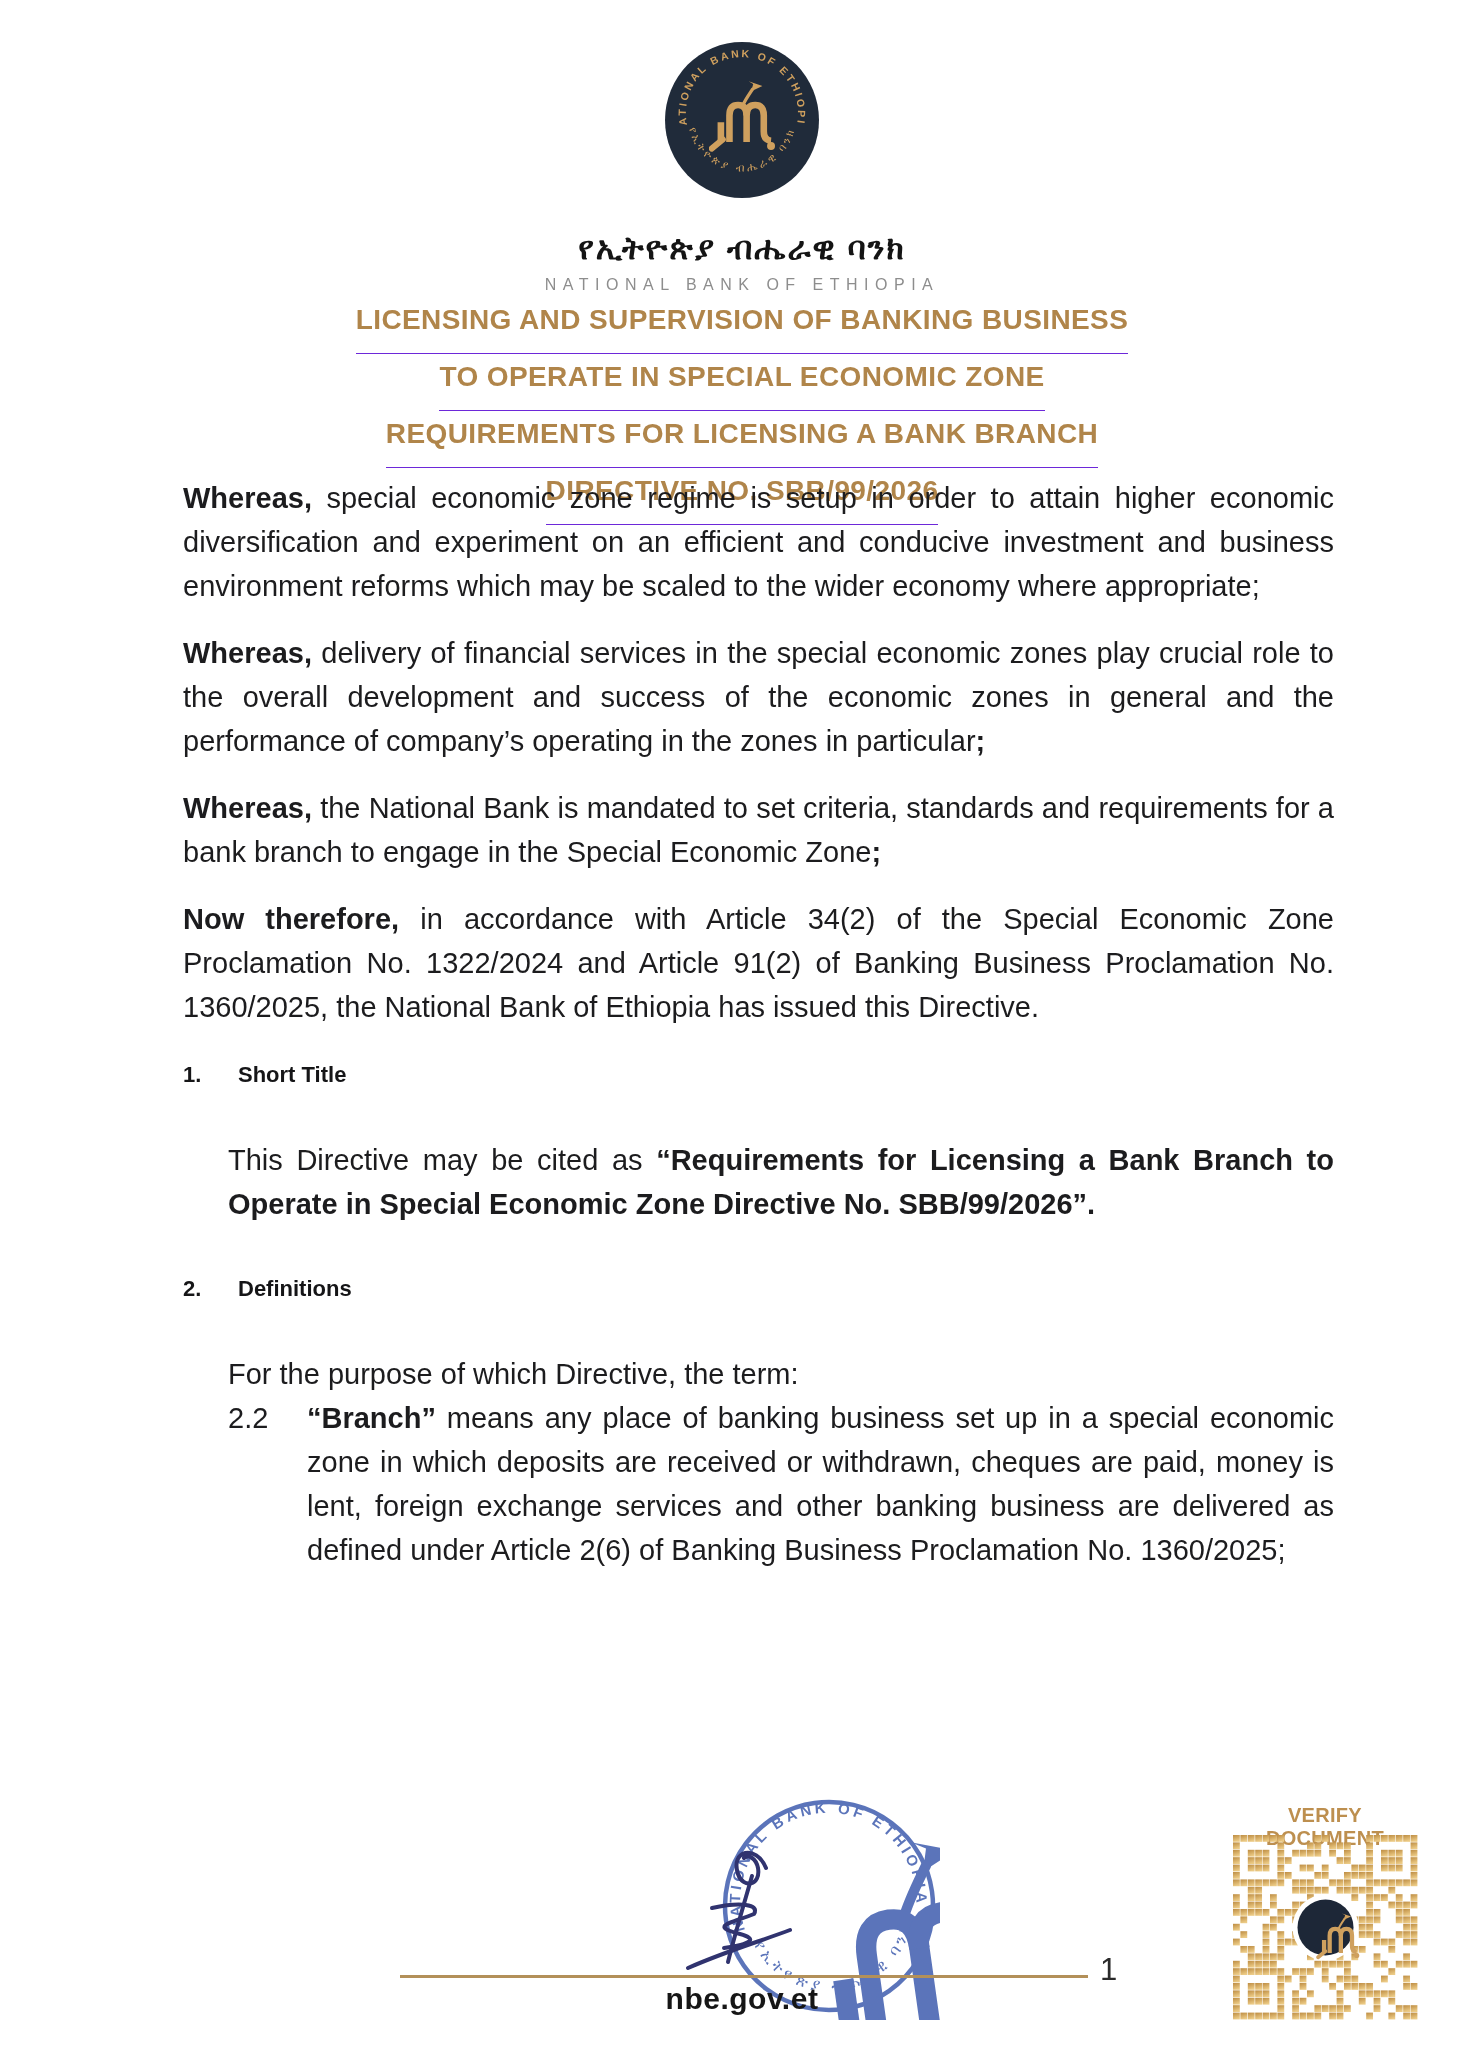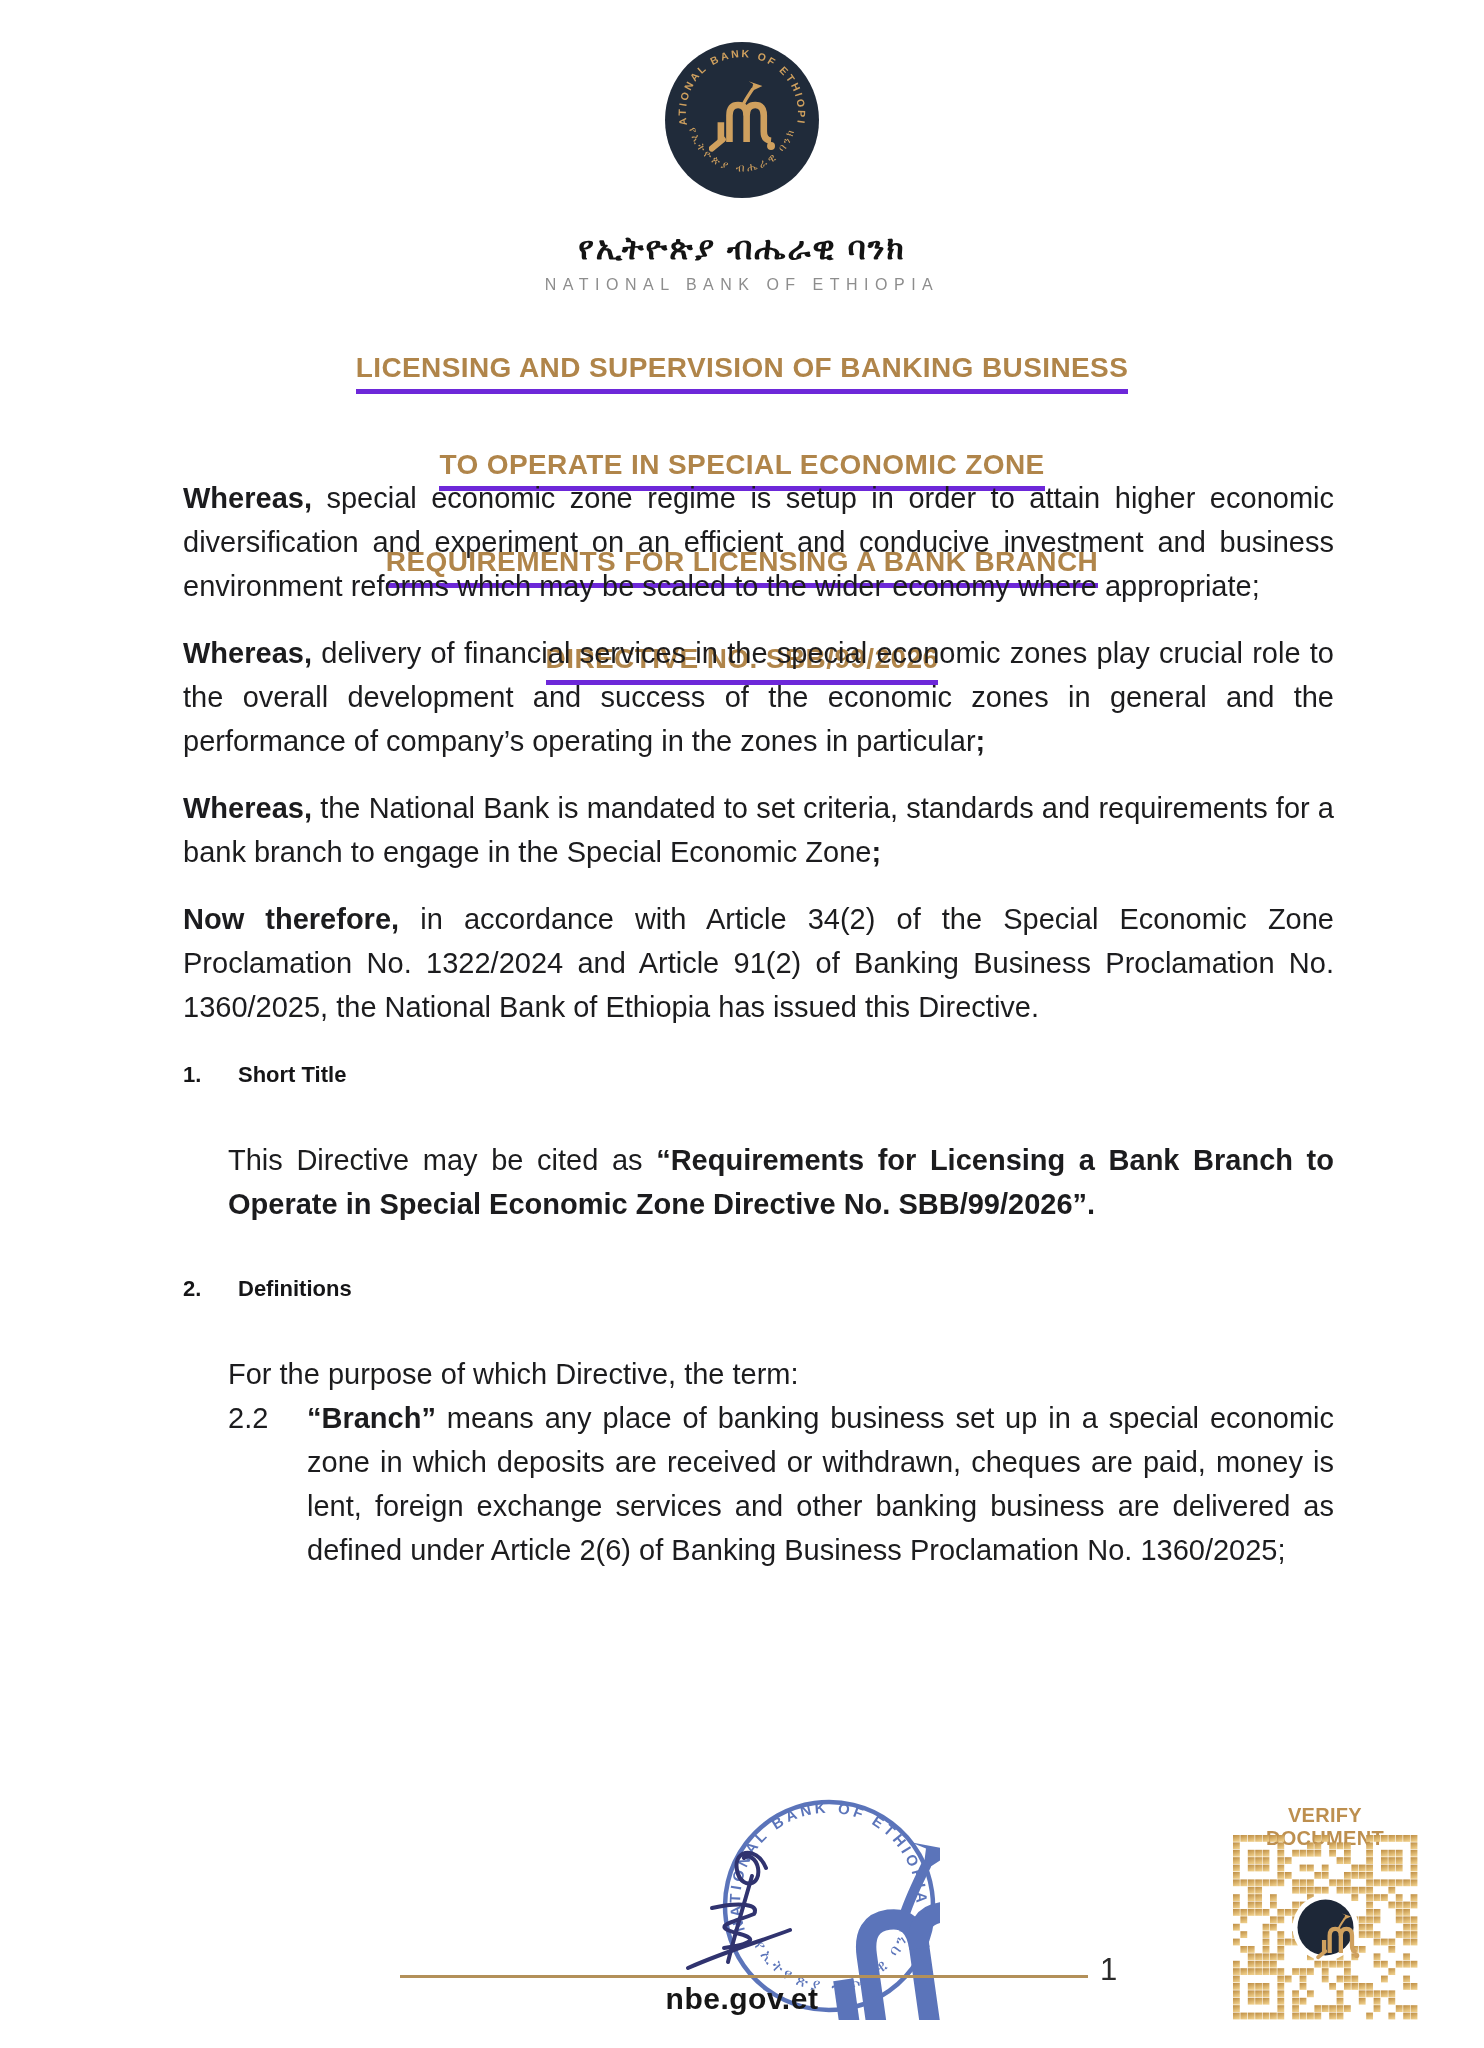--- a/index.html
+++ b/index.html
@@ -18,21 +18,21 @@
   .latin-name{
     position:absolute; top:276px; left:0; width:100%; text-align:center;
     font-size:16px; letter-spacing:6.5px; color:#8d8d8d; font-weight:500;
   }
   .doc-title{
     position:absolute; top:302px; left:0; width:100%; text-align:center;
     color:#b0854a; font-weight:bold; font-size:28px; letter-spacing:.4px;
   }
   .doc-title .tline{display:block; margin-bottom:5px; line-height:36px;}
   .doc-title .tline span{
-    display:inline-block; border-bottom:5px solid #6d28d9; padding-bottom:3px;margin-top:48px;
+    display:inline-block; border-bottom:1px solid #6d28d9; padding-bottom:15px;
   }
   
   .content{
     position:absolute; top:476px; left:183px; width:1151px;
     font-size:29px; line-height:44px; color:#1c1c1e;
   }
   .content .b{font-weight:bold;}
   p.para{margin:0 0 23px; text-align:justify;}
   .sec-h{margin:41px 0 41px; font-weight:bold; font-size:22px; color:#151517;}
   .sec-h.first{margin-top:24px;}

